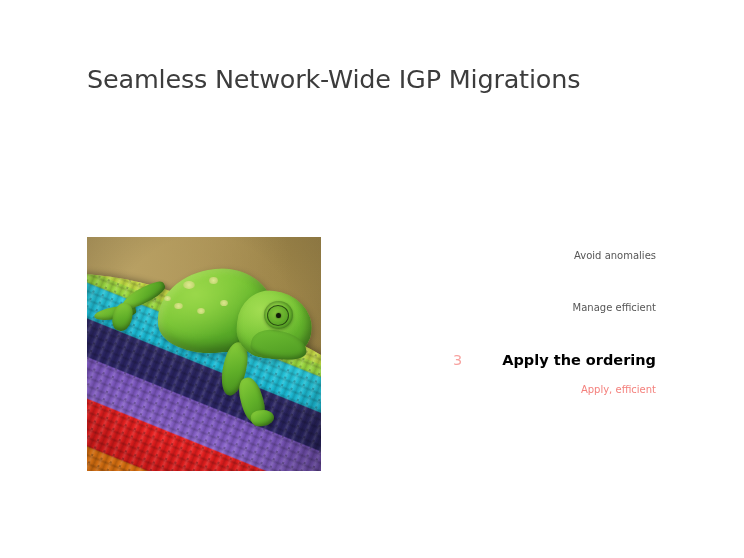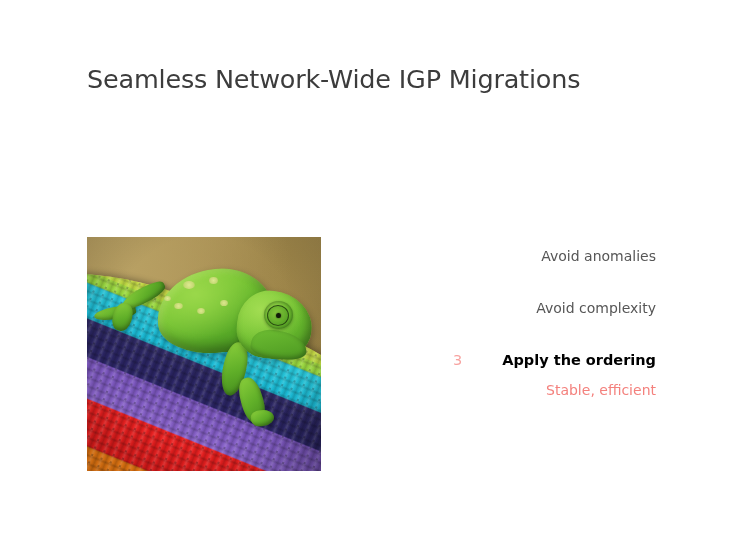--- a/index.html
+++ b/index.html
@@ -258,21 +258,21 @@
 
   .step-heading {
     font-size: 14.5px;
     font-weight: 600;
     color: #272727;
     line-height: 22px;
     white-space: nowrap;
   }
 
   .step-sub {
-    font-size: 14px;
+    font-size: 10px;
     font-weight: 400;
     color: #565656;
     line-height: 22px;
     margin-top: 8px;
     white-space: nowrap;
   }
 
   .step-group.active .step-heading { color: #000000; }
   .step-group.active .step-sub     { color: #f4817d; }
 
@@ -338,24 +338,24 @@
 
   <div class="steps">
 
     <div class="step-group">
       <div class="step-number"></div>
       <div class="step-sub">Avoid anomalies</div>
     </div>
 
     <div class="step-group">
       <div class="step-number"></div>
-      <div class="step-sub">Avoid complexity</div>
+      <div class="step-sub">Manage efficient</div>
     </div>
 
     <div class="step-group active">
       <div class="step-number">3</div>
       <div class="step-heading">Apply the ordering</div>
-      <div class="step-sub">Stable, efficient</div>
+      <div class="step-sub">Apply, efficient</div>
     </div>
 
   </div>
 
 </div>
 
 </body></html>

